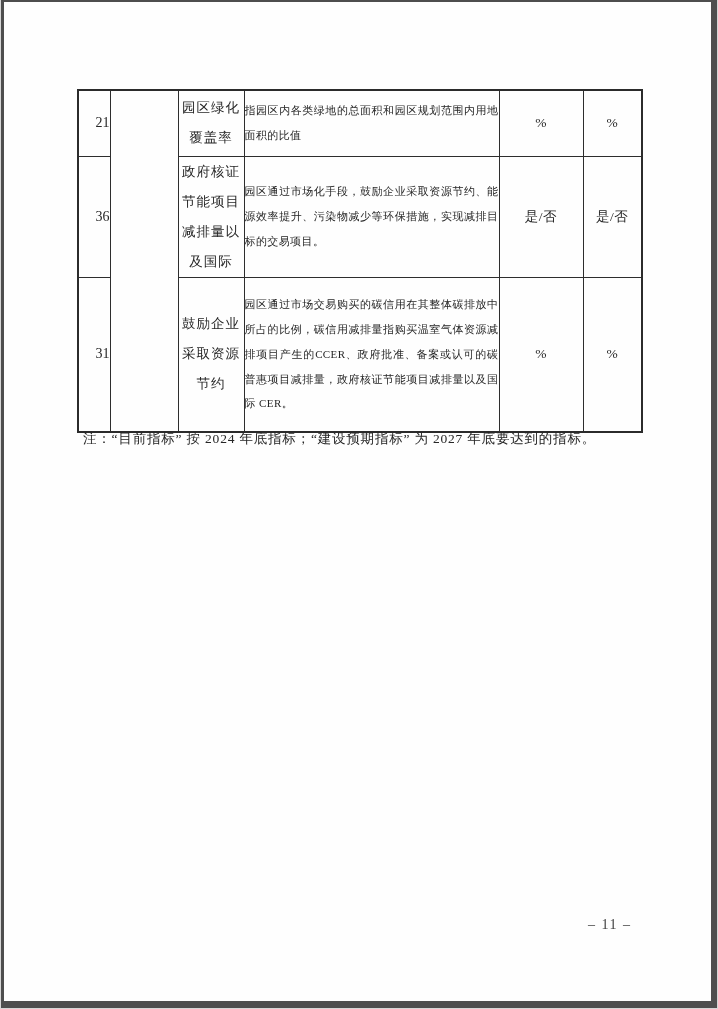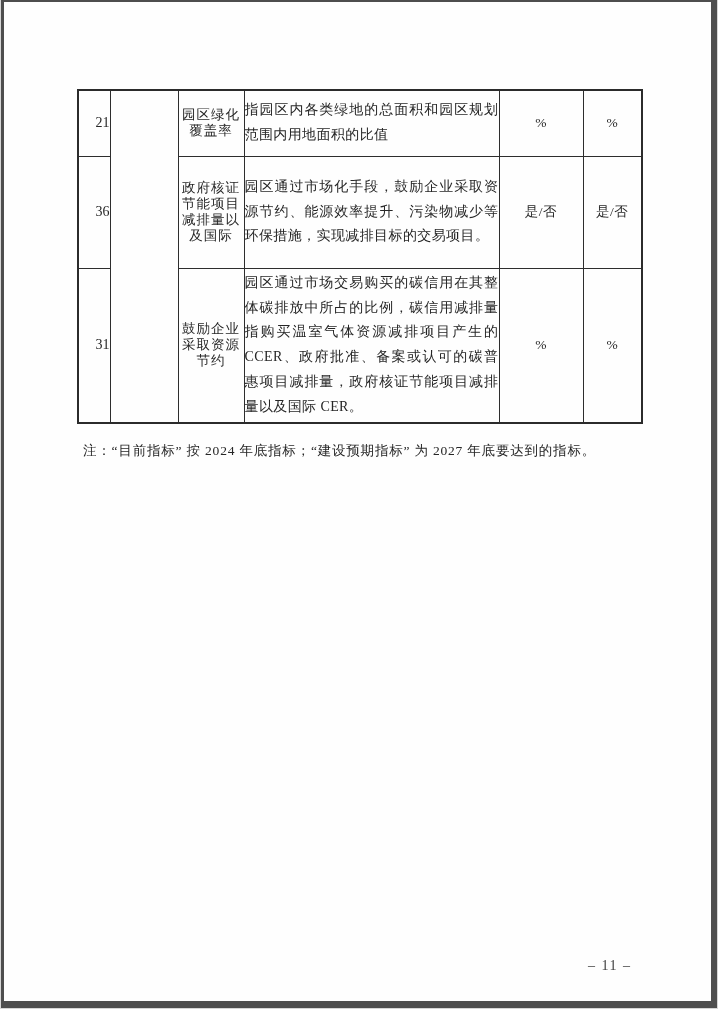--- a/index.html
+++ b/index.html
@@ -42,48 +42,48 @@
   tr.row-23 { height: 155px; }
   td.c-num {
     text-align: right;
     font-size: 14px;
   }
   td.c-cat { background: #fefefe; }
   td.c-name {
     text-align: center;
     font-size: 13.5px;
     letter-spacing: 1px;
-    line-height: 16px;
+    line-height: 30px;
     padding: 2px 1px;
   }
   td.c-desc {
-    font-size: 14px;
+    font-size: 11px;
     letter-spacing: 0.4px;
     line-height: 24.8px;
     padding: 6px 8px;
     text-align: justify;
     text-justify: inter-ideograph;
   }
   td.c-val {
     text-align: center;
     font-size: 13.5px;
     letter-spacing: 0.5px;
   }
   .footnote {
     position: absolute;
-    left: 79px; top: 440px;
+    left: 79px; top: 428px;
     width: 580px;
     font-size: 13.5px;
     letter-spacing: 0.8px;
     color: #262626;
     white-space: nowrap;
   }
   .page-number {
     position: absolute;
-    left: 584px; top: 956px;
+    left: 584px; top: 915px;
     font-size: 14px;
     letter-spacing: 1.5px;
     color: #3d3d3d;
   }
 </style>
 </head>
 <body>
 
 <div class="scan">
   <div class="page">

